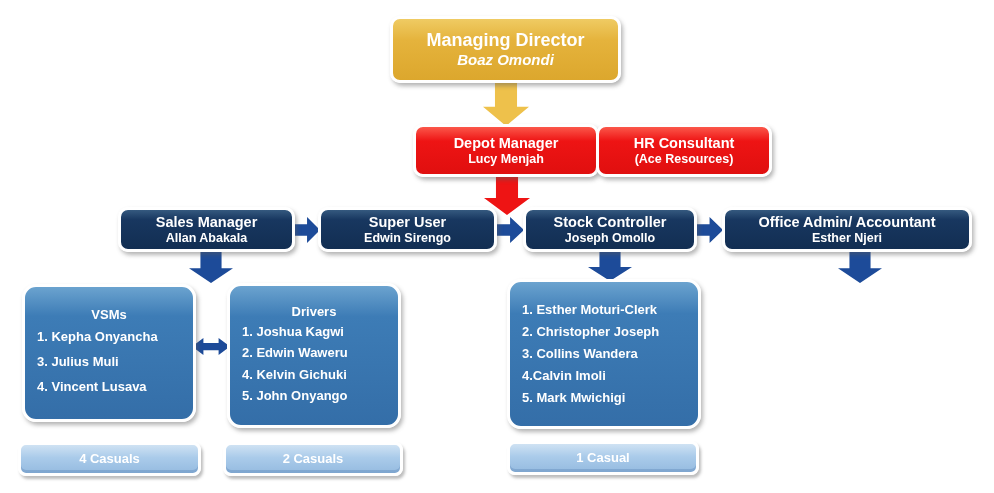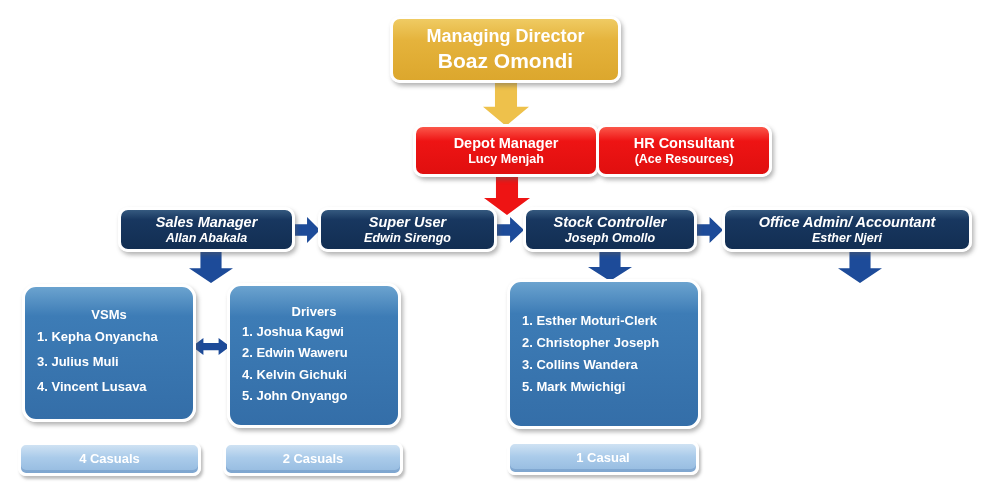--- a/index.html
+++ b/index.html
@@ -10,28 +10,28 @@
   }
   .node{
     position:absolute;box-sizing:border-box;
     border:3px solid #fff;border-radius:10px;
     box-shadow:2px 3px 4px rgba(90,90,90,.45);
     display:flex;flex-direction:column;align-items:center;justify-content:center;
     text-align:center;line-height:1.25;
   }
   .gold{background:linear-gradient(#efcb63 0%, #e5b33c 35%, #dca72d 100%);}
   .red{background:linear-gradient(#fb574a 0%, #ee1414 30%, #e00f0f 100%);}
-  .navy{background:linear-gradient(#35597f 0%, #183760 25%, #122e52 100%);font-style:italic;}
+  .navy{background:linear-gradient(#35597f 0%, #183760 25%, #122e52 100%);}
   .blue{background:linear-gradient(#6ba3cf 0%, #3d7cb6 22%, #346ea8 100%);border-radius:14px;}
   .lightblue{
     background:linear-gradient(#cfe2f3 0%, #aacbea 45%, #95bbe0 100%);
     box-shadow:2px 3px 3px rgba(90,90,90,.4), inset 0 -3px 0 rgba(110,150,195,.55);
     border-radius:8px;
   }
-  .t-lg{font-size:18px;} .n-lg{font-size:21px;}
+  .t-lg{font-size:18px;} .n-lg{font-size:15px;font-style:italic;}
   .t-md{font-size:14.5px;} .n-md{font-size:12.5px;}
   .t-row{font-size:14.5px;} .n-row{font-size:12.5px;}
   .team{align-items:stretch;justify-content:center;padding:6px 4px 6px 12px;text-align:left;font-size:13px;}
   .team .team-title{text-align:center;margin-right:8px;}
   .casual{font-size:13px;color:#fff;display:flex;align-items:center;justify-content:center;}
   .arrow{position:absolute;}
   .a-down{clip-path:polygon(26% 0, 74% 0, 74% 55%, 100% 55%, 50% 100%, 0 55%, 26% 55%);}
   .a-right{clip-path:polygon(0 28%, 52% 28%, 52% 0, 100% 50%, 52% 100%, 52% 72%, 0 72%);}
   .a-dbl-h{clip-path:polygon(0 50%, 30% 0, 30% 30%, 70% 30%, 70% 0, 100% 50%, 70% 100%, 70% 72%, 30% 72%, 30% 100%);}
   .c-gold{background:#eec14b;} .c-red{background:#ee1414;} .c-royal{background:#1d4b99;}
@@ -94,20 +94,21 @@
     <div class="team-title">Drivers</div>
     <div style="line-height:21.5px;">1. Joshua Kagwi</div>
     <div style="line-height:21.5px;">2. Edwin Waweru</div>
     <div style="line-height:21.5px;">4. Kelvin Gichuki</div>
     <div style="line-height:21.5px;">5. John Onyango</div>
   </div>
   <div class="node blue team z2" style="left:507px;top:279px;width:194px;height:150px;">
     <div style="line-height:22px;">1. Esther Moturi-Clerk</div>
     <div style="line-height:22px;">2. Christopher Joseph</div>
     <div style="line-height:22px;">3. Collins Wandera</div>
+    <div style="line-height:22px;">4.Calvin Imoli</div>
     <div style="line-height:22px;">5. Mark Mwichigi</div>
   </div>
 
   <div class="node lightblue casual z2" style="left:18px;top:442px;width:183px;height:34px;">
     <div>4 Casuals</div>
   </div>
   <div class="node lightblue casual z2" style="left:223px;top:442px;width:180px;height:34px;">
     <div>2 Casuals</div>
   </div>
   <div class="node lightblue casual z2" style="left:507px;top:441px;width:192px;height:34px;">

